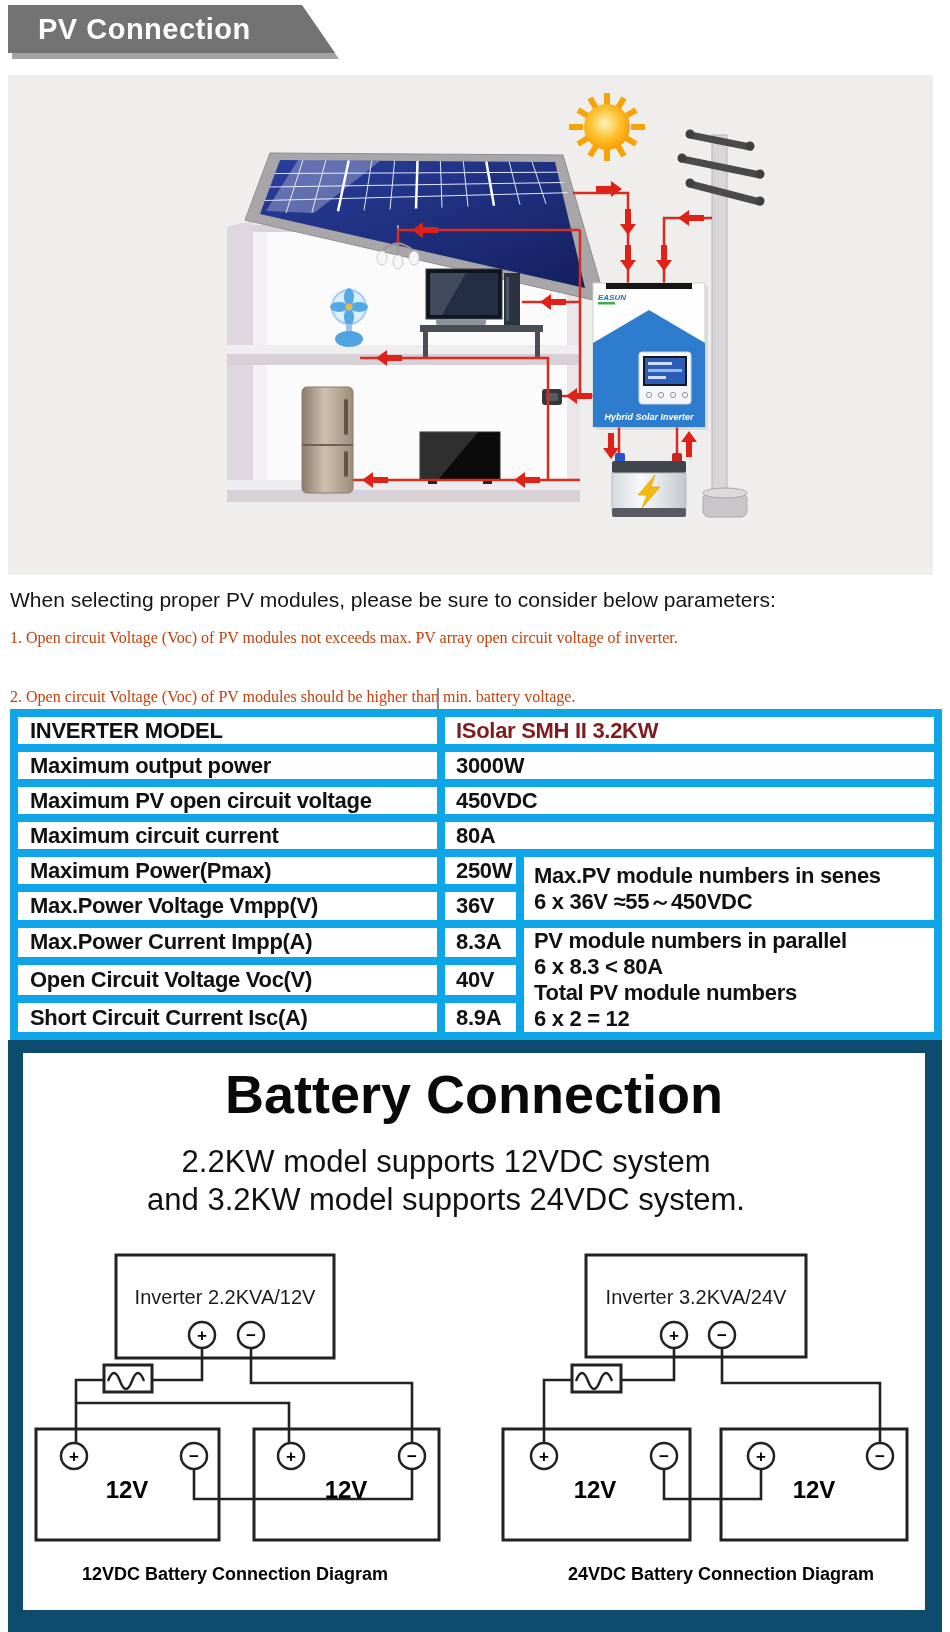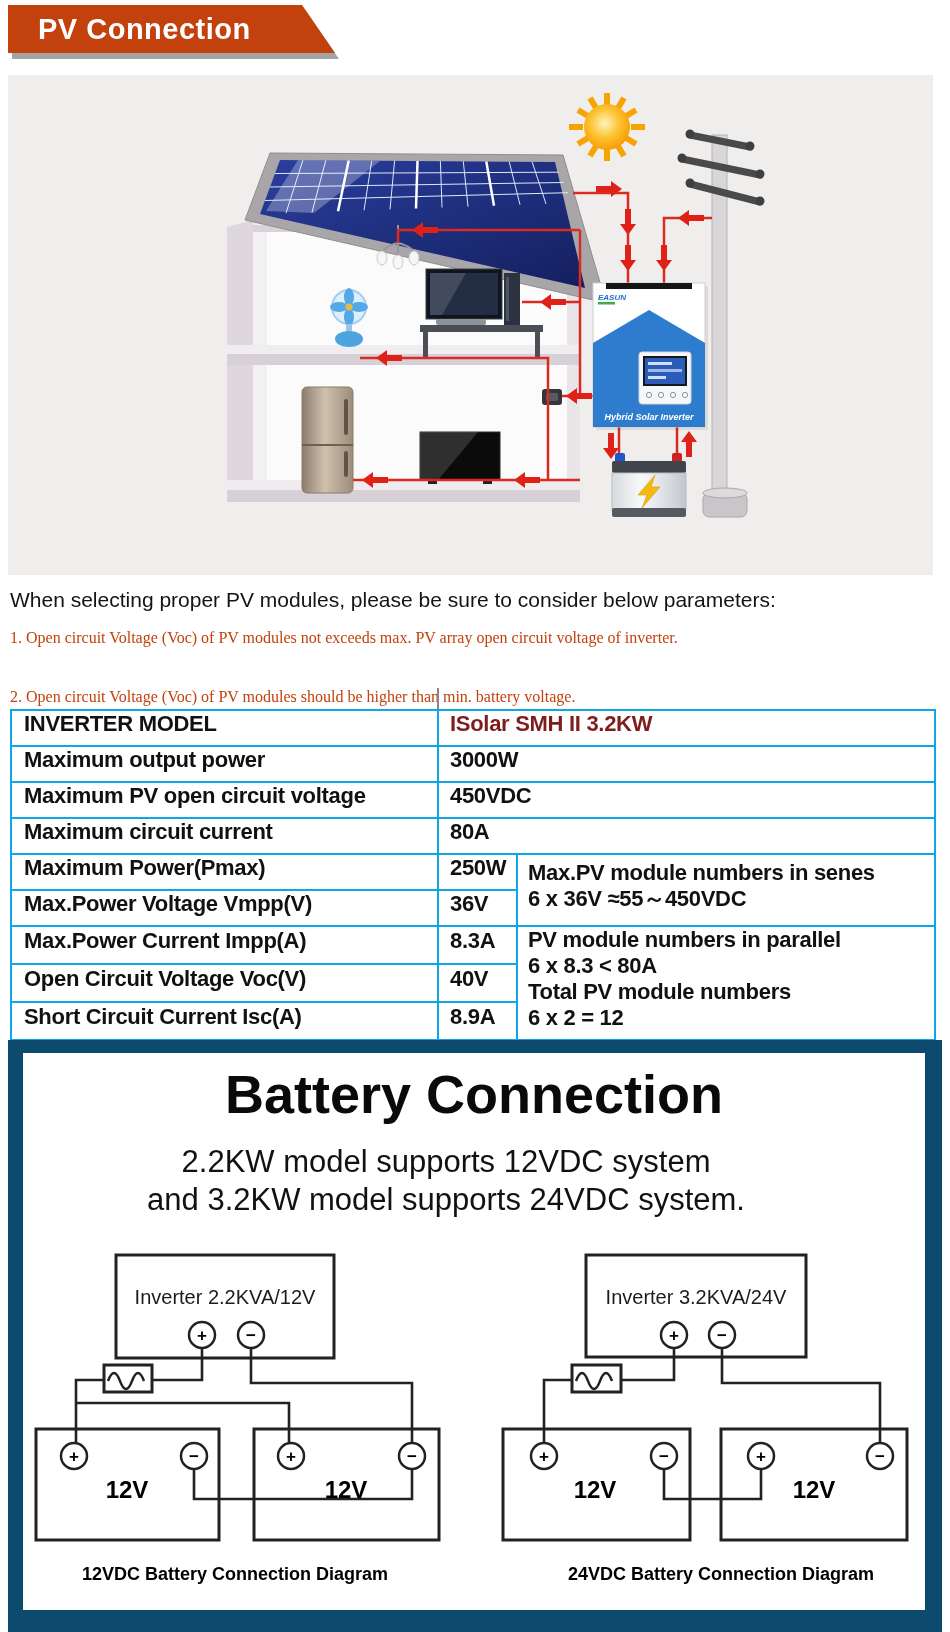--- a/index.html
+++ b/index.html
@@ -2,35 +2,35 @@
 <html><head>
 <meta charset="utf-8">
 <style>
   html,body{margin:0;padding:0;background:#fff;}
   #page{position:relative;width:950px;height:1632px;background:#fff;overflow:hidden;
         font-family:"Liberation Sans","DejaVu Sans",sans-serif;color:#1a1a1a;}
   
   .ribbon-wrap{position:absolute;left:8px;top:5px;width:345px;height:62px;}
   .ribbon-shadow{position:absolute;left:4px;top:6px;width:327px;height:48px;background:#a3a3a3;
         clip-path:polygon(0 0,294px 0,327px 100%,0 100%);}
-  .ribbon{position:absolute;left:0;top:0;width:327px;height:48px;background:#c2410c;
+  .ribbon{position:absolute;left:0;top:0;width:327px;height:48px;background:#737373;
         clip-path:polygon(0 0,294px 0,327px 100%,0 100%);}
   .ribbon h1{margin:0;padding:0 0 0 30px;font-size:29px;line-height:48px;font-weight:bold;color:#fff;letter-spacing:.5px;}
   
   .panel-top{position:absolute;left:8px;top:75px;width:925px;height:500px;background:#efeeed;}
   .panel-bottom{position:absolute;left:8px;top:1040px;width:934px;height:592px;background:#0c4a6e;}
   .inner-white{position:absolute;left:15px;top:13px;width:902px;height:557px;background:#fff;}
   
   .intro-heading{position:absolute;left:10px;top:588px;font-size:21px;white-space:nowrap;color:#141414;}
   .intro-item{position:absolute;left:10px;font-size:16px;white-space:nowrap;color:#c2410c;font-family:Liberation Serif, serif;}
   .intro-item.i1{top:629px;} .intro-item.i2{top:659px;margin-top:29px;}
   .artifact-line{position:absolute;left:437px;top:688px;width:2px;height:21px;background:#888;}
   
   table.spec{position:absolute;left:10px;top:709px;width:924px;border-collapse:collapse;table-layout:fixed;}
-  table.spec td{border:2px solid #0ea5e9;padding:0 0 8px 12px;vertical-align:middle;
+  table.spec td{border:8px solid #0ea5e9;padding:0 0 0 12px;vertical-align:middle;
         font-weight:bold;font-size:22px;letter-spacing:-.3px;color:#111;}
   table.spec td.val{padding-left:11px;}
   table.spec td.red{color:#7f1d1d;}
   table.spec td.note{padding-left:10px;font-size:22px;line-height:26px;vertical-align:middle;}
   .note div{white-space:nowrap;}
   
   .bat-title{position:absolute;left:0;top:10px;width:902px;text-align:center;
         font-size:54px;font-weight:bold;color:#0a0a0a;letter-spacing:0;}
   .bat-sub{position:absolute;left:0;top:90px;width:846px;text-align:center;
         font-size:31px;line-height:38px;color:#111;}

